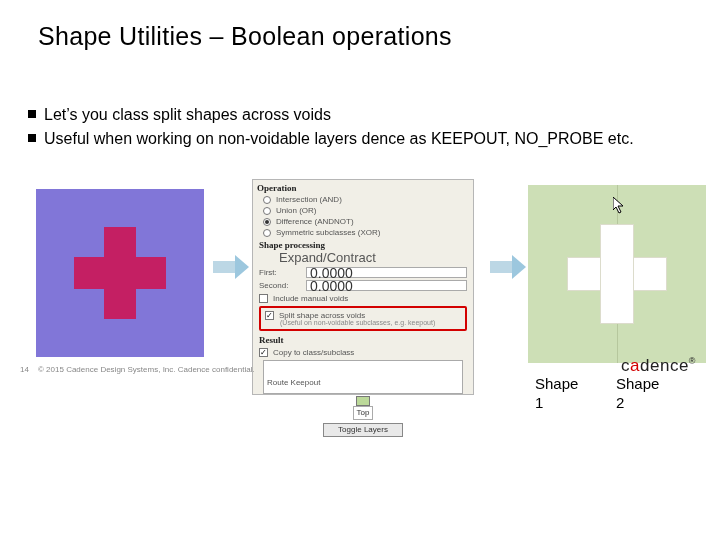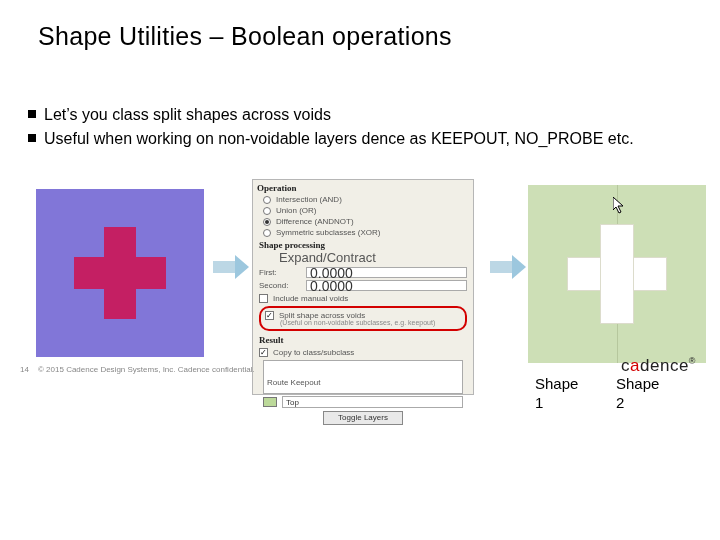--- a/index.html
+++ b/index.html
@@ -44,26 +44,26 @@
   .dialog .radio-row { display: flex; align-items: center; gap: 5px; margin: 2px 0; font-size: 8px; color: #555; }
   .dialog .radio { width: 8px; height: 8px; border: 1px solid #777; border-radius: 50%; background: #fff; display: inline-block; }
   .dialog .radio.selected::after { content:""; display:block; width:4px; height:4px; background:#333; border-radius:50%; margin:1px; }
   .dialog .sp { margin: 3px 6px 0; }
   .dialog .sp-row { display: flex; align-items: center; gap: 7px; margin: 2px 6px; font-size: 8px; }
   .dialog .sp-row .lbl { width: 40px; color: #555; }
   .dialog .sp-row .field { flex:1; height: 11px; border: 1px solid #aaa; background: #fff; font-size: 14px; padding: 0 3px; line-height: 11px; }
   .dialog .chk-row { display:flex; align-items:center; gap:5px; margin:3px 6px; font-size:8px; color:#555; }
   .dialog .chk { width:9px; height:9px; border:1px solid #777; background:#fff; display:inline-block; }
   .dialog .chk.sel::after{ content:"✓"; display:block; font-size:8px; line-height:8px; margin-left:0; color:#000;}
-  .dialog .highlight { border: 2px solid #d30000; border-radius: 10px; padding: 3px 4px; margin: 2px 6px; }
+  .dialog .highlight { border: 2px solid #d30000; border-radius: 2px; padding: 3px 4px; margin: 2px 6px; }
   .dialog .sublabel { font-size: 7px; color: #888; margin-left: 15px; margin-top: -1px; }
   .dialog .result { margin: 4px 6px 0; }
   .dialog .fields-row { display:flex; gap:4px; margin:2px 10px; }
   .dialog .fields-row .field { flex:1; height:12px; border:1px solid #aaa; background:#fff; font-size:8px; padding:16px 3px; line-height:12px; color:#555; }
-  .dialog .swatch-row { display:flex; align-items:center; gap:5px; margin:2px 10px; }
+  .dialog .swatch-row { display:flex; align-items:center; margin:2px 10px;flex-direction:column; }
   .dialog .swatch { width:14px; height:10px; border:1px solid #777; background:#bcd99a; }
   .dialog .btn { margin: 3px auto 4px; width: 80px; height: 14px; border:1px solid #888; background:#e9e9e9; font-size:8px; line-height:12px; text-align:center; color:#333; }
 
   
   .right-panel { position: absolute; left: 528px; top: 10px; width: 178px; height: 178px; background: #cddfb6; }
   .right-panel .center-line { position: absolute; left: 50%; top: 0; width: 1px; height: 100%; background: #b6c79d; }
   .right-panel .cross { position: absolute; left: 50%; top: 50%; width: 100px; height: 100px; transform: translate(-50%, -50%); }
   .right-panel .cross .h { position:absolute; left:0; top:33px; width:100px; height:34px; background:#fff; border: 1px solid #dcdccc; }
   .right-panel .cross .v { position:absolute; left:33px; top:0; width:34px; height:100px; background:#fff; border: 1px solid #dcdccc; }
   .right-panel .cursor {

